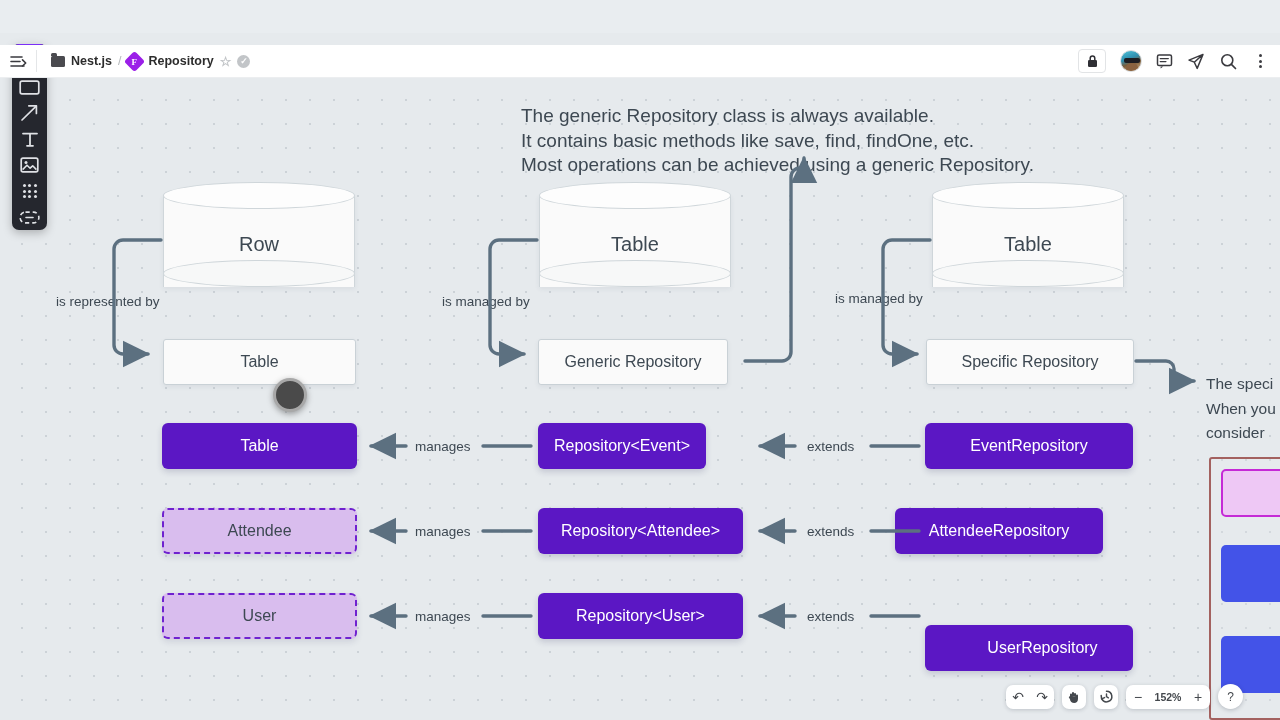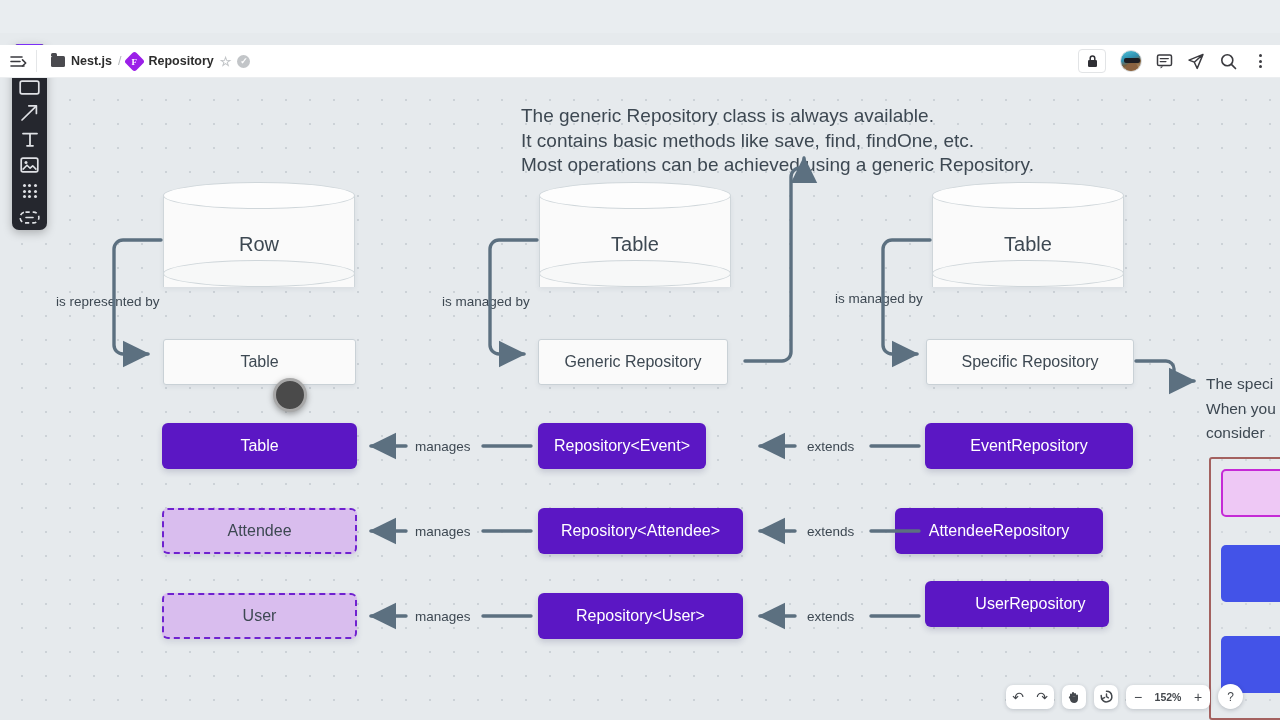--- a/index.html
+++ b/index.html
@@ -460,21 +460,21 @@
   </div>
 
   <div class="pbox dashed" style="left:162px; top:560px; width:195px;">
     <span>User</span>
   </div>
   <div class="conn-lbl" style="left:415px; top:576px;">manages</div>
   <div class="pbox solid" style="left:538px; top:560px; width:205px;">
     <span>Repository&lt;User&gt;</span>
   </div>
   <div class="conn-lbl" style="left:807px; top:576px;">extends</div>
-  <div class="pbox solid" style="left:925px; top:548px; width:184px;padding-left:27px;">
+  <div class="pbox solid" style="left:925px; top:592px; width:208px;padding-left:27px;">
     <span>UserRepository</span>
   </div>
 
   <div id="rframe">
     <div class="rb" id="rb-pink"></div>
     <div class="rb" id="rb-blue1"></div>
     <div class="rb" id="rb-blue2"></div>
   </div>
 
   <div id="cursor"></div>

